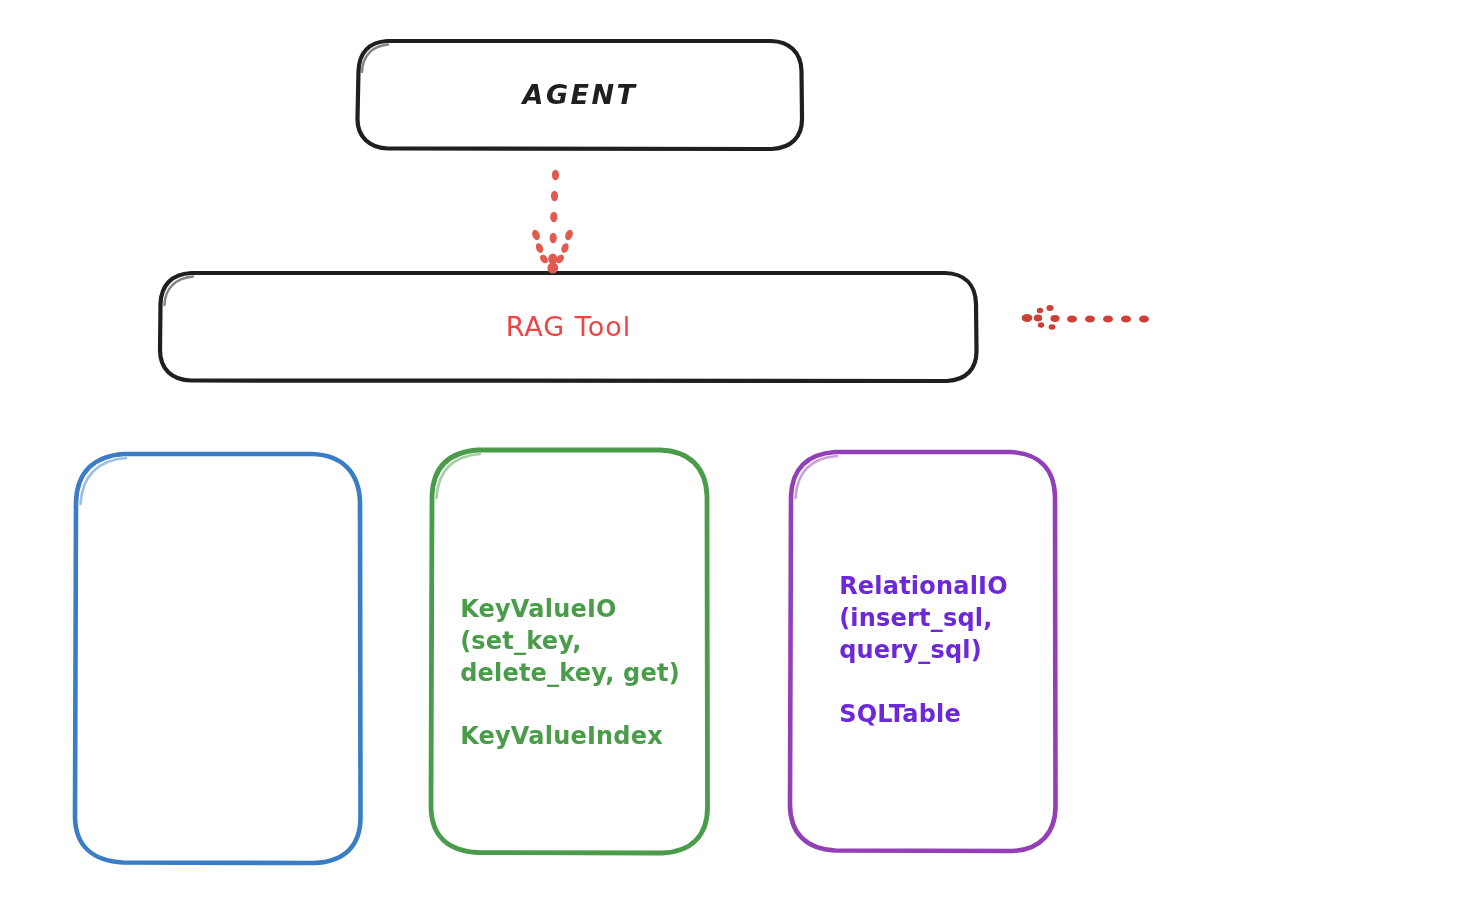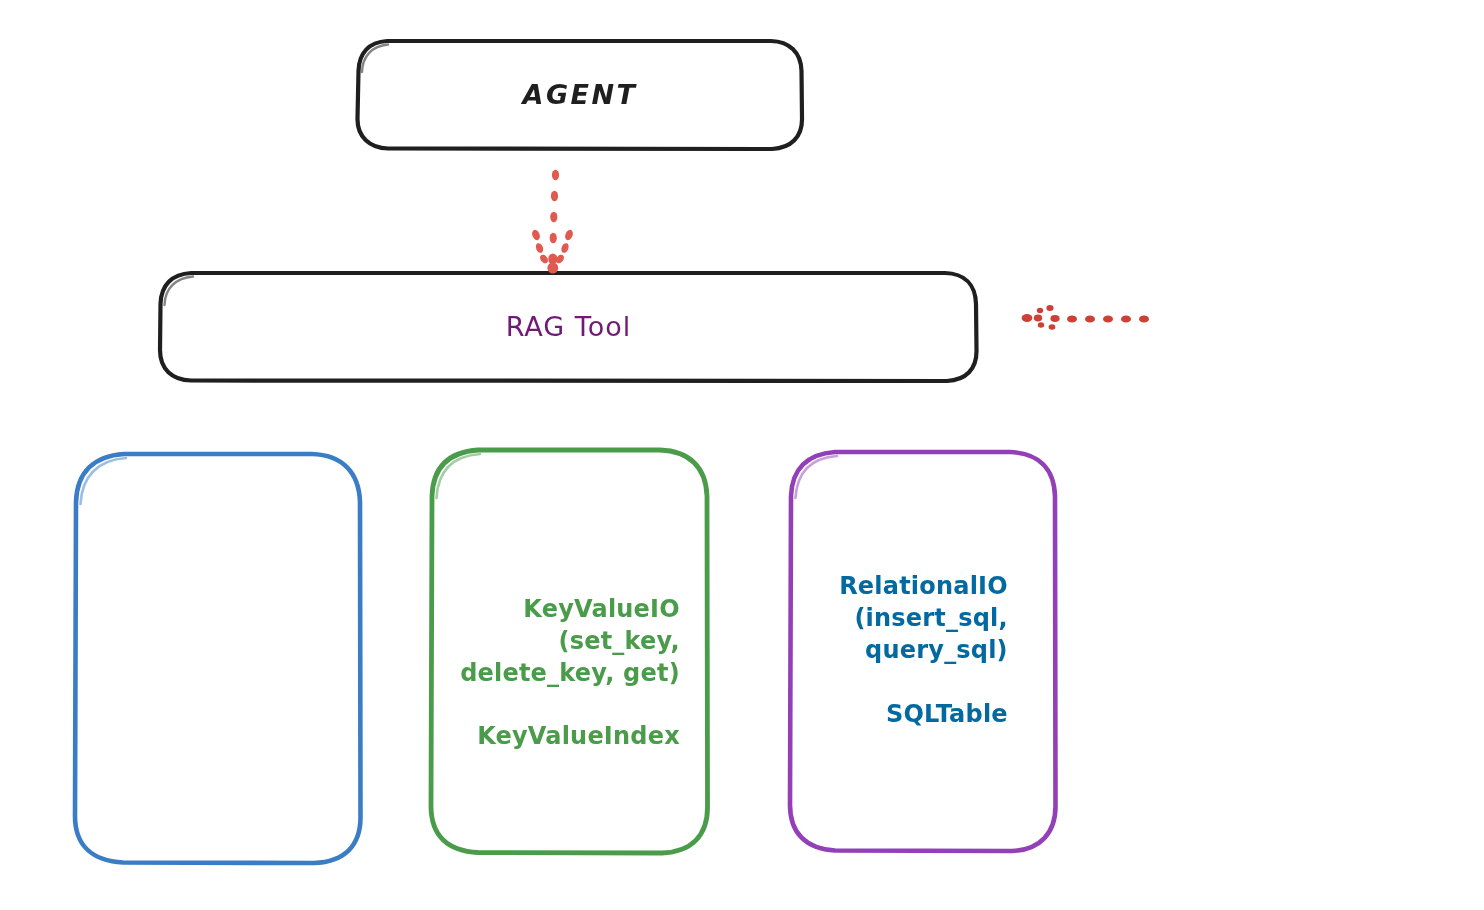--- a/index.html
+++ b/index.html
@@ -23,21 +23,21 @@
     height: 910px;
   }
 
   
   .node {
     position: absolute;
     box-sizing: border-box;
     display: flex;
     align-items: center;
     justify-content: center;
-    text-align: right;
+    text-align: left;
     background: transparent;
   }
   .node .node-svg {
     position: absolute;
     inset: 0;
     width: 100%;
     height: 100%;
     overflow: visible;
     pointer-events: none;
   }
@@ -69,21 +69,21 @@
   #rag-tool-node {
     left: 157px;
     top: 270px;
     width: 823px;
     height: 113px;
   }
   #rag-tool-node .node-label {
     font-family: "DejaVu Sans", sans-serif;
     font-size: 27px;
     font-weight: 400;
-    color: #701a75;
+    color: #ef4444;
     letter-spacing: 1px;
   }
 
   
   .provider .node-label {
     font-family: "DejaVu Sans", sans-serif;
     font-size: 24px;
     font-weight: 600;
     line-height: 1.33;
   }
@@ -103,21 +103,21 @@
     height: 410px;
   }
   #keyvalueio-node .node-label { color: #4a9c4a; margin-top: 45px; }
 
   #relationalio-node {
     left: 787px;
     top: 448px;
     width: 273px;
     height: 406px;
   }
-  #relationalio-node .node-label { color: #0369a1; }
+  #relationalio-node .node-label { color: #6d28d9; }
 
   
   #agent-to-rag-arrow {
     position: absolute;
     left: 505px;
     top: 155px;
     width: 120px;
     height: 125px;
   }
   #ingest-arrow {

